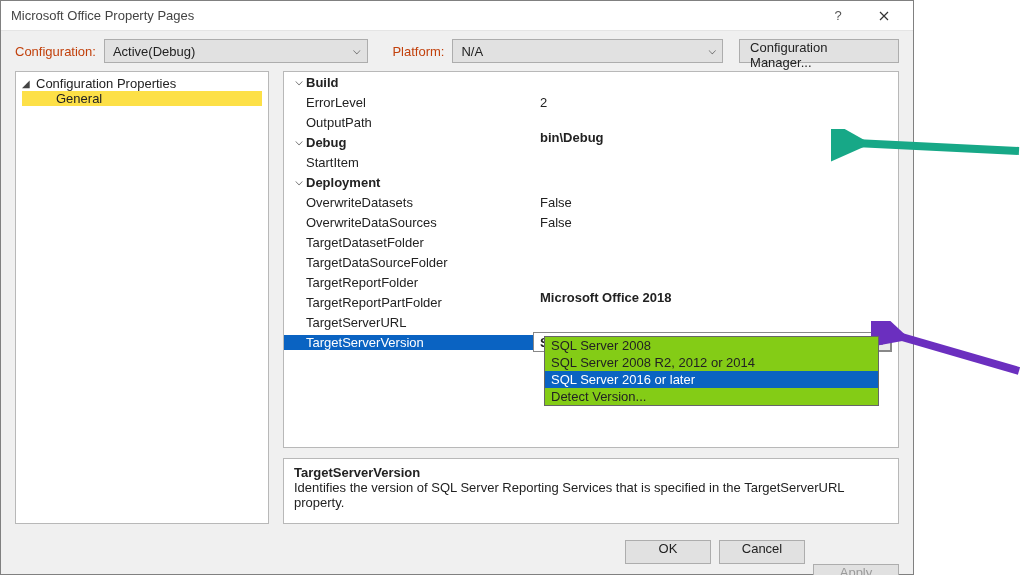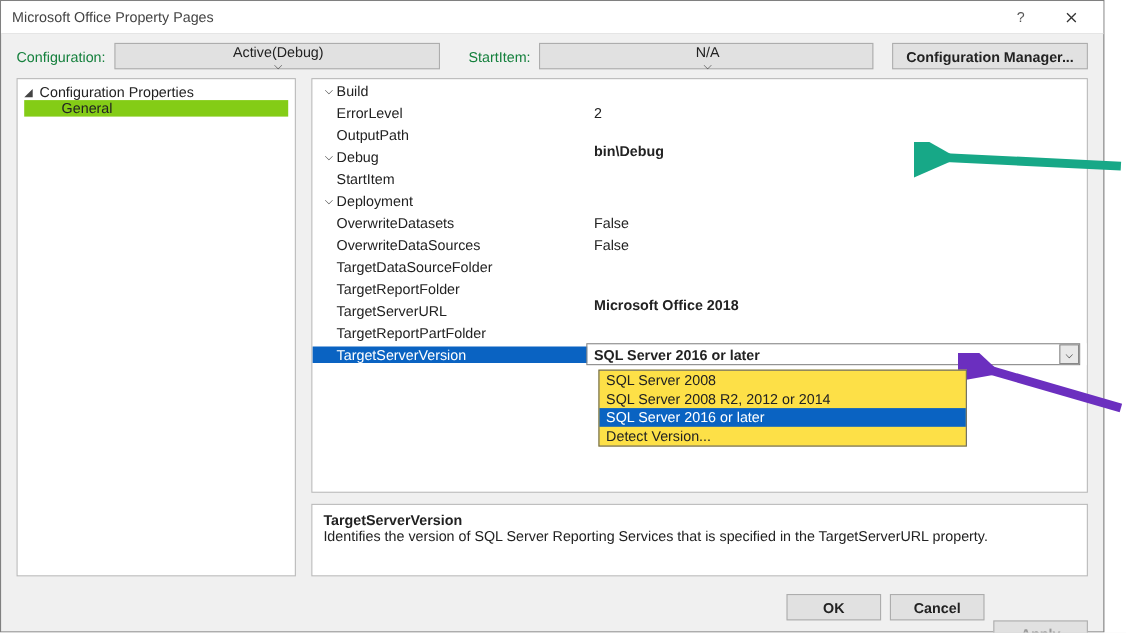--- a/index.html
+++ b/index.html
@@ -1,45 +1,45 @@
 <!DOCTYPE html>
 <html><head>
 <meta charset="utf-8">
 <style>
   * { box-sizing: border-box; }
   html, body { margin:0; padding:0; font-family: "Segoe UI", Tahoma, sans-serif; font-size:13px; color:#222; background:#fff; }
-  .window { width:1004px; height:575px; border:1px solid #808080; display:flex; flex-direction:column; background:#f0f0f0; position:relative; }
+  .window { width:914px; height:575px; border:1px solid #808080; display:flex; flex-direction:column; background:#f0f0f0; position:relative; }
   .titlebar { height:30px; background:#fff; display:flex; align-items:center; padding:0 6px 0 10px; border-bottom:1px solid #e5e5e5; }
   .titlebar .title { flex:1; font-size:13px; color:#444; }
   .winbtn { width:46px; height:30px; display:flex; align-items:center; justify-content:center; color:#555; }
   .toolbar { height:40px; display:flex; align-items:center; padding:0 14px; gap:8px; }
-  .label { color:#15803d; }
-  .combo { display:flex; align-items:center; justify-content:space-between; border:1px solid #adadad; background:#e1e1e1; height:24px; padding:0 6px 0 8px;flex-direction:column; }
+  .label { color:#c2410c; }
+  .combo { display:flex; align-items:center; justify-content:space-between; border:1px solid #adadad; background:#e1e1e1; height:24px; padding:0 6px 0 8px; }
   .combo .chev { font-size:10px; color:#444; }
-  .btn { height:24px; border:1px solid #adadad; background:#e1e1e1; padding:0 10px; display:flex; align-items:center; justify-content:center;font-weight:bold; }
+  .btn { height:24px; border:1px solid #adadad; background:#e1e1e1; padding:0 10px; display:flex; justify-content:center; }
   .content { flex:1; display:flex; gap:14px; padding:0 14px 6px 14px; }
   .tree { width:254px; border:1px solid #b8b8b8; background:#fff; padding:4px 6px; }
   .tree .node { display:flex; align-items:center; gap:2px; }
   .tree .node .tri { font-size:10px; color:#444; width:12px; display:inline-block; }
-  .tree .child { padding-left:34px; background:#84cc16; }
+  .tree .child { padding-left:34px; background:#fde047; }
   .right { flex:1; display:flex; flex-direction:column; }
   .grid { flex:1; border:1px solid #b8b8b8; background:#fff; overflow:hidden; position:relative; }
   .row { display:flex; align-items:center; height:20px; font-size:13px; }
   .row .col1 { width:250px; display:flex; align-items:center; padding-left:8px; }
   .row .col2 { flex:1; padding-left:6px; }
   .chevron-icon { width:14px; display:inline-block; text-align:center; font-size:10px; color:#333; }
-  .cat { font-weight:normal; }
+  .cat { font-weight:bold; }
   .indent1 { padding-left:22px !important; }
   .bold { font-weight:bold;margin-top:30px; }
   .selected-row .col1 { background:#0a63c2; color:#fff; }
   .selected-row .col2 { background:#fff; }
   .sel-val { display:flex; align-items:center; justify-content:space-between; border:1px solid #888; height:20px; margin-left:-1px; margin-right:6px; position:relative; }
   .sel-val .txt { font-weight:bold; padding-left:6px; }
   .sel-val .dd { width:18px; height:18px; border:1px solid #888; display:flex; align-items:center; justify-content:center; font-size:9px; background:#e9e9e9; margin-right:0; }
-  .dropdown { position:absolute; left:260px; top:264px; width:335px; border:1px solid #666; background:#fde047; z-index:10; }
+  .dropdown { position:absolute; left:260px; top:264px; width:335px; border:1px solid #666; background:#84cc16; z-index:10; }
   .dropdown .opt { height:17px; padding:0 6px; font-size:13px; display:flex; align-items:center; }
   .dropdown .opt.hi { background:#0a63c2; color:#fff; }
   .desc { margin-top:10px; border:1px solid #b8b8b8; background:#fff; padding:6px 10px; height:66px; }
   .desc .hd { font-weight:bold; }
   .footer { height:44px; display:flex; align-items:center; justify-content:flex-end; padding:0 14px; gap:8px; }
   .footer .btn { width:86px; }
   .btn.disabled { color:#9a9a9a;margin-top:48px; }
   
   .arrow { position:absolute; pointer-events:none; }
 </style>
@@ -58,21 +58,21 @@
     </div>
   </div>
 
   <div class="toolbar">
     <span class="label">Configuration:</span>
     <div class="combo" style="width:296px">
       <span>Active(Debug)</span>
       <span class="chev">⌵</span>
     </div>
     <span style="width:10px"></span>
-    <span class="label">StartItem:</span>
+    <span class="label">Platform:</span>
     <div class="combo" style="width:304px">
       <span>N/A</span>
       <span class="chev">⌵</span>
     </div>
     <div style="flex:1"></div>
     <div class="btn" style="width:178px">
       <span>Configuration Manager...</span>
     </div>
   </div>
 
@@ -125,32 +125,36 @@
         </div>
         <div class="row">
             <div class="col1 indent1">OverwriteDatasets</div>
             <div class="col2">False</div>
           </div>
         <div class="row">
             <div class="col1 indent1">OverwriteDataSources</div>
             <div class="col2">False</div>
           </div>
         <div class="row">
+            <div class="col1 indent1">TargetDatasetFolder</div>
+            <div class="col2"></div>
+          </div>
+        <div class="row">
             <div class="col1 indent1">TargetDataSourceFolder</div>
           </div>
         <div class="row">
             <div class="col1 indent1">TargetReportFolder</div>
             <div class="col2 bold">Microsoft Office 2018</div>
           </div>
         <div class="row">
+            <div class="col1 indent1">TargetReportPartFolder</div>
+            <div class="col2"></div>
+          </div>
+        <div class="row">
             <div class="col1 indent1">TargetServerURL</div>
-            <div class="col2"></div>
-          </div>
-        <div class="row">
-            <div class="col1 indent1">TargetReportPartFolder</div>
             <div class="col2"></div>
           </div>
 
         <div class="row selected-row">
           <div class="col1 indent1">TargetServerVersion</div>
           <div class="col2" style="padding:0;">
             <div class="sel-val">
               <span class="txt">SQL Server 2016 or later</span>
               <span class="dd">⌵</span>
             </div>

